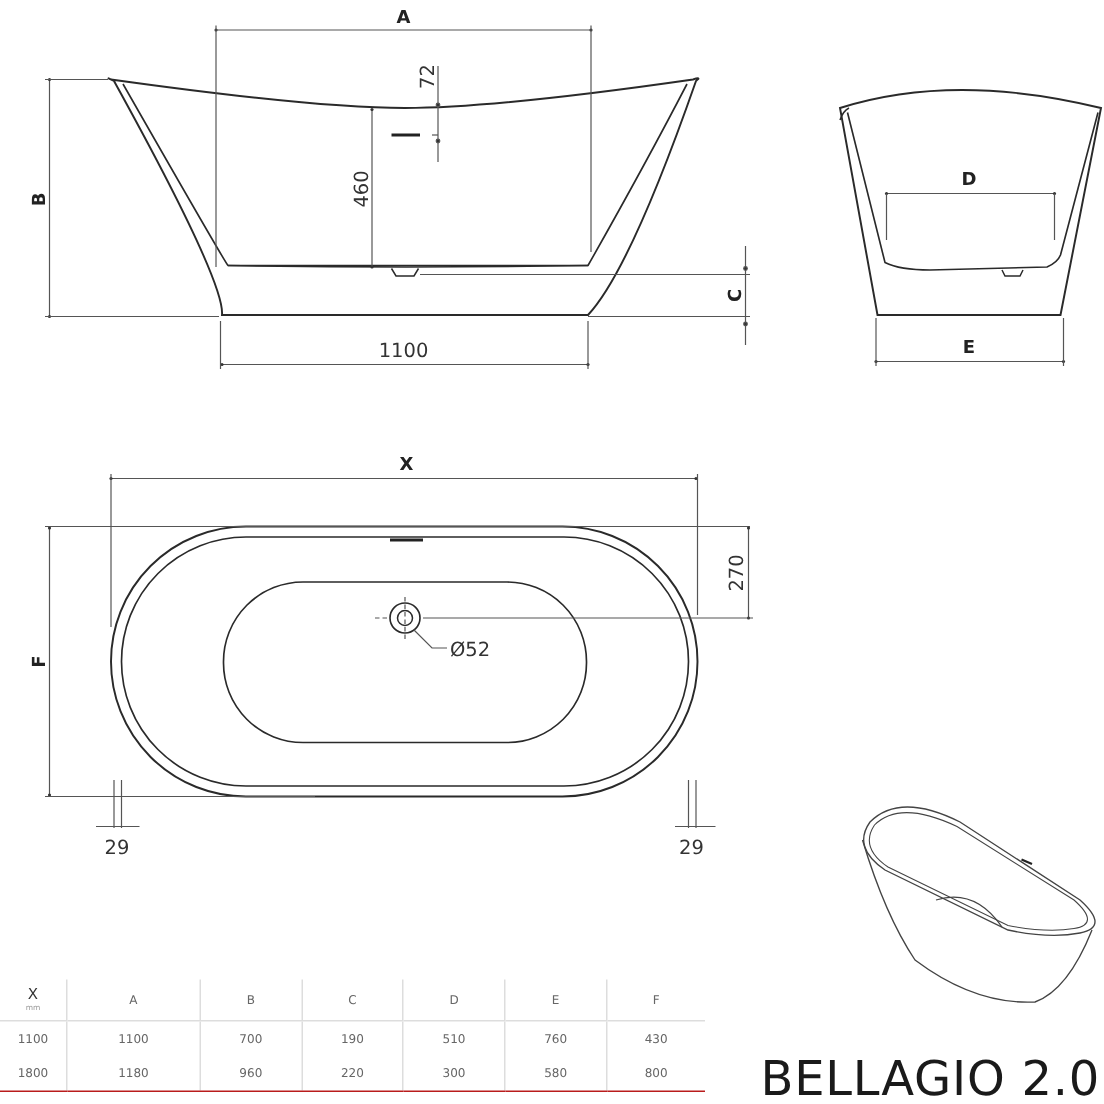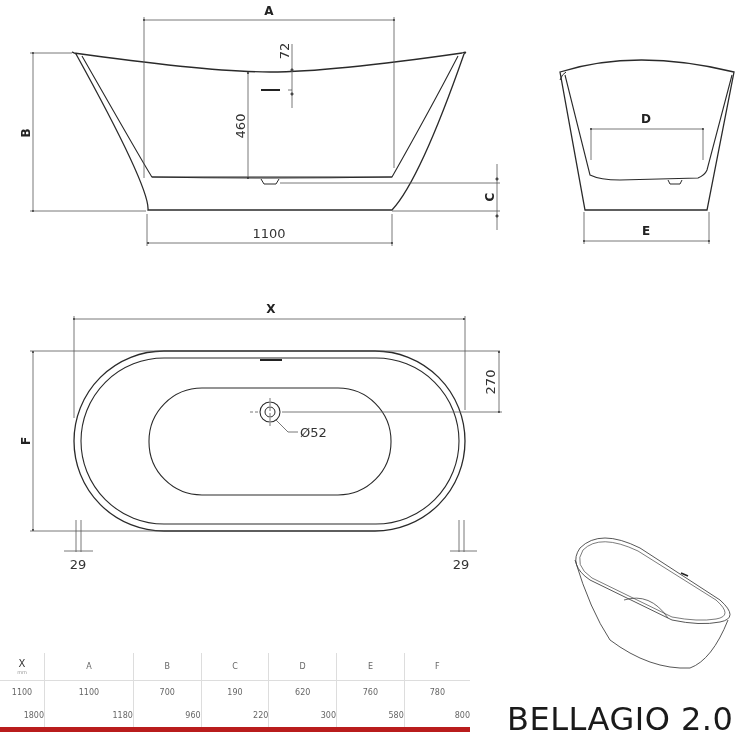--- a/index.html
+++ b/index.html
@@ -4,21 +4,21 @@
 <style>
   html, body { margin:0; padding:0; background:#ffffff; }
   body { width:736px; height:736px; position:relative; overflow:hidden; font-family:"DejaVu Sans", sans-serif; color:#222; }
   svg.drawing { position:absolute; left:0; top:0; width:736px; height:736px; }
   .dim-text { font-family:"DejaVu Sans", sans-serif; font-size:13px; fill:#333; }
   .dim-letter { font-family:"DejaVu Sans", sans-serif; font-size:12px; font-weight:bold; fill:#222; }
   .spec-table { position:absolute; left:0; top:653px; width:470px; border-collapse:collapse; font-family:"DejaVu Sans", sans-serif; }
   .spec-table th, .spec-table td { text-align:center; font-size:8px; color:#666; font-weight:normal; padding:0; }
   .spec-table th { height:27px; border-bottom:1px solid #ddd; }
   .spec-table td { height:23px; }
-  .spec-table tr:last-child td { border-bottom:5px solid #b91c1c;text-align:right; }
+  .spec-table tr:last-child td { border-bottom:1px solid #b91c1c; }
   .spec-table th + th, .spec-table td + td { border-left:1px solid #ddd; }
   .col-x { width:44px; }
   .x-head { font-size:10px; color:#333; line-height:10px; display:block; }
   .x-unit { font-size:5px; color:#999; display:block; line-height:6px; }
   .product-name { position:absolute; left:507px; top:700px; font-family:"DejaVu Sans", sans-serif; font-size:32px; letter-spacing:0.5px; color:#1a1a1a; }
 </style>
 </head>
 <body>
 
 <svg class="drawing" viewBox="0 0 736 736" xmlns="http://www.w3.org/2000/svg">
@@ -151,23 +151,23 @@
       <th>E</th>
       <th>F</th>
     </tr>
   </thead>
   <tbody>
     <tr>
       <td>1100</td>
       <td>1100</td>
       <td>700</td>
       <td>190</td>
-      <td>620</td>
+      <td>510</td>
       <td>760</td>
-      <td>780</td>
+      <td>430</td>
     </tr>
     <tr>
       <td>1800</td>
       <td>1180</td>
       <td>960</td>
       <td>220</td>
       <td>300</td>
       <td>580</td>
       <td>800</td>
     </tr>

